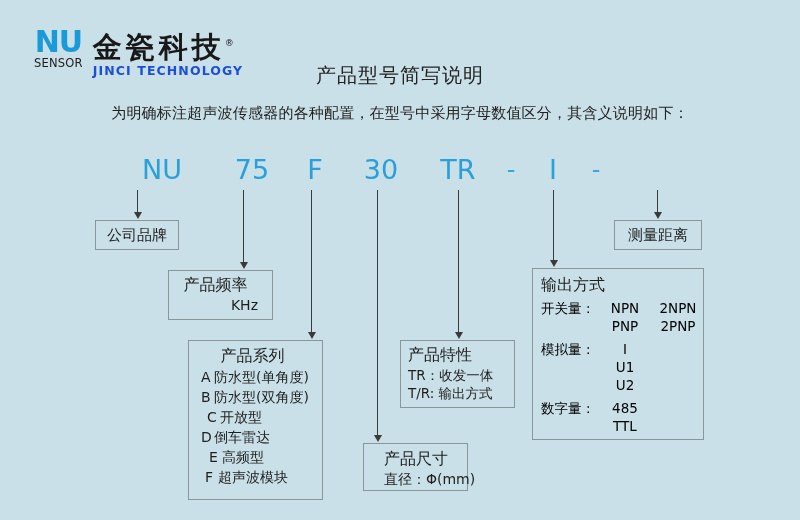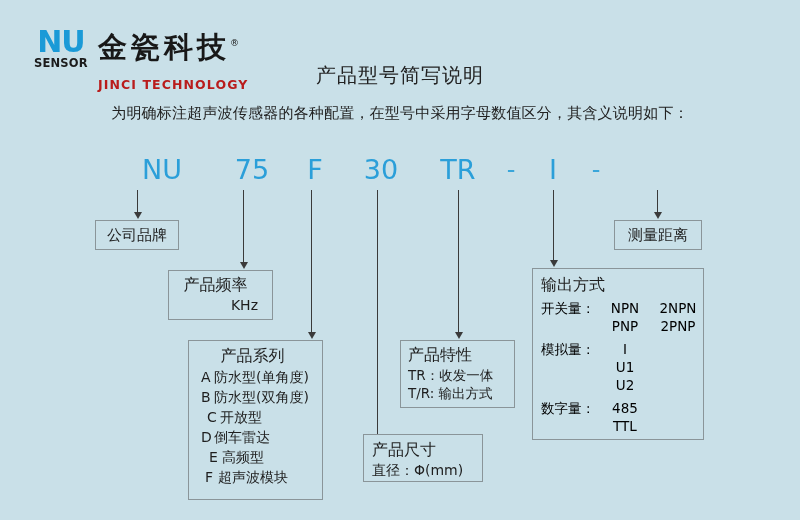--- a/index.html
+++ b/index.html
@@ -40,21 +40,21 @@
     font-size: 30px;
     font-weight: 800;
     color: #1a9ad7;
     letter-spacing: -1px;
     line-height: 28px;
     text-align: center;
   }
   .logo-sensor {
     font-family: "DejaVu Sans", "Liberation Sans", sans-serif;
     font-size: 11.5px;
-    font-weight: 700;
+    font-weight: 400;
     color: #1c1c1c;
     letter-spacing: 0.2px;
     line-height: 13px;
     text-align: center;
     margin-top: 1px;
   }
   .logo-right {
     display: flex;
     flex-direction: column;
   }
@@ -68,24 +68,24 @@
   }
   .logo-reg {
     font-size: 9px;
     vertical-align: super;
     font-weight: 400;
     letter-spacing: 0;
   }
   .logo-en {
     font-size: 12.5px;
     font-weight: 800;
-    color: #b91c1c;
+    color: #1d4ed8;
     letter-spacing: 1.1px;
     line-height: 14px;
-    margin-top: 16px;
+    margin-top: 2px;
   }
 
   
   .page-title {
     position: absolute;
     left: 0;
     top: 62px;
     width: 800px;
     text-align: center;
     font-size: 20px;
@@ -163,21 +163,21 @@
   #box-freq .box-title { font-size: 16px; text-align: center; }
   #box-freq .box-line { font-size: 14px; text-align: right; padding-right: 4px; }
 
   
   #box-series { left: 188px; top: 340px; width: 135px; height: 160px; padding-top: 4px; }
   #box-series .box-title { text-align: center; font-size: 16px; padding-right: 6px; }
   #box-series .srow { font-size: 14px; line-height: 20px; color: #1e1e1e; padding-left: 12px; white-space: nowrap; }
   #box-series .srow .k { display: inline-block; width: 13px; }
 
   
-  #box-size { left: 363px; top: 434px; width: 120px; height: 48px; padding: 4px 0 0 8px; }
+  #box-size { left: 363px; top: 443px; width: 105px; height: 48px; padding: 4px 0 0 20px; }
   #box-size .box-title { font-size: 16px; }
   #box-size .box-line { font-size: 14px; }
 
   
   #box-char { left: 400px; top: 340px; width: 115px; height: 68px; padding: 3px 10px 0 7px; }
   #box-char .box-title { font-size: 16px; }
   #box-char .box-line { font-size: 13.5px; line-height: 18px; }
 
   
   #box-output { left: 532px; top: 268px; width: 172px; height: 172px; padding: 5px 0 0 8px; }

